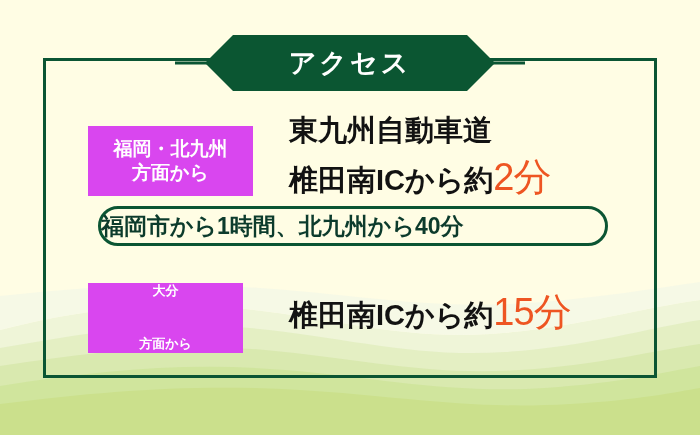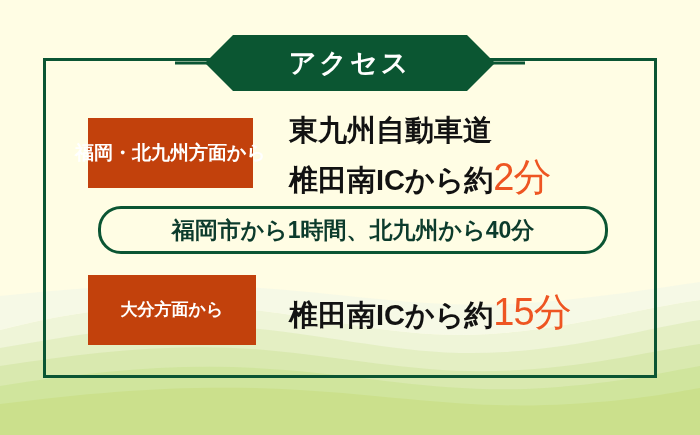--- a/index.html
+++ b/index.html
@@ -72,43 +72,45 @@
     position: absolute;
     left: 43px;
     top: 58px;
     width: 614px;
     height: 320px;
     z-index: 2;
   }
 
   .tag-box {
     position: absolute;
-    background: #c2410c;
+    background: #d946ef;
     color: #ffffff;
     display: flex;
-    flex-direction: row;
+    flex-direction: column;
     align-items: center;
     justify-content: center;
     line-height: 1.28;
     font-weight: bold;
     white-space: nowrap;
+    margin-top: 8px;
   }
   #tag-fukuoka {
     left: 45px;
     top: 60px;
     width: 165px;
     height: 70px;
     font-size: 19px;
   }
   #tag-oita {
     left: 45px;
     top: 217px;
-    width: 168px;
+    width: 155px;
     height: 70px;
-    font-size: 17px;
+    font-size: 13px;
+    justify-content: space-between;
   }
   .tag-line { display: block; }
 
   .route-text {
     position: absolute;
     color: #121212;
     font-weight: bold;
     white-space: nowrap;
     letter-spacing: 0px;
     margin-left: 20px;
@@ -130,27 +132,27 @@
     font-size: 38px;
     font-weight: normal;
     letter-spacing: -1px;
   }
 
   #pill-note {
     position: absolute;
     left: 55px;
     top: 148px;
     width: 510px;
-    height: 48px;
+    height: 40px;
     border: 3px solid #0b5533;
     border-radius: 23px;
     box-sizing: border-box;
     display: flex;
     align-items: center;
-    justify-content: center;
+    justify-content: flex-start;
     color: #0c3b2c;
     font-size: 23px;
     font-weight: bold;
     white-space: nowrap;
     letter-spacing: 0px;
   }
 </style>
 </head>
 <body>
 

